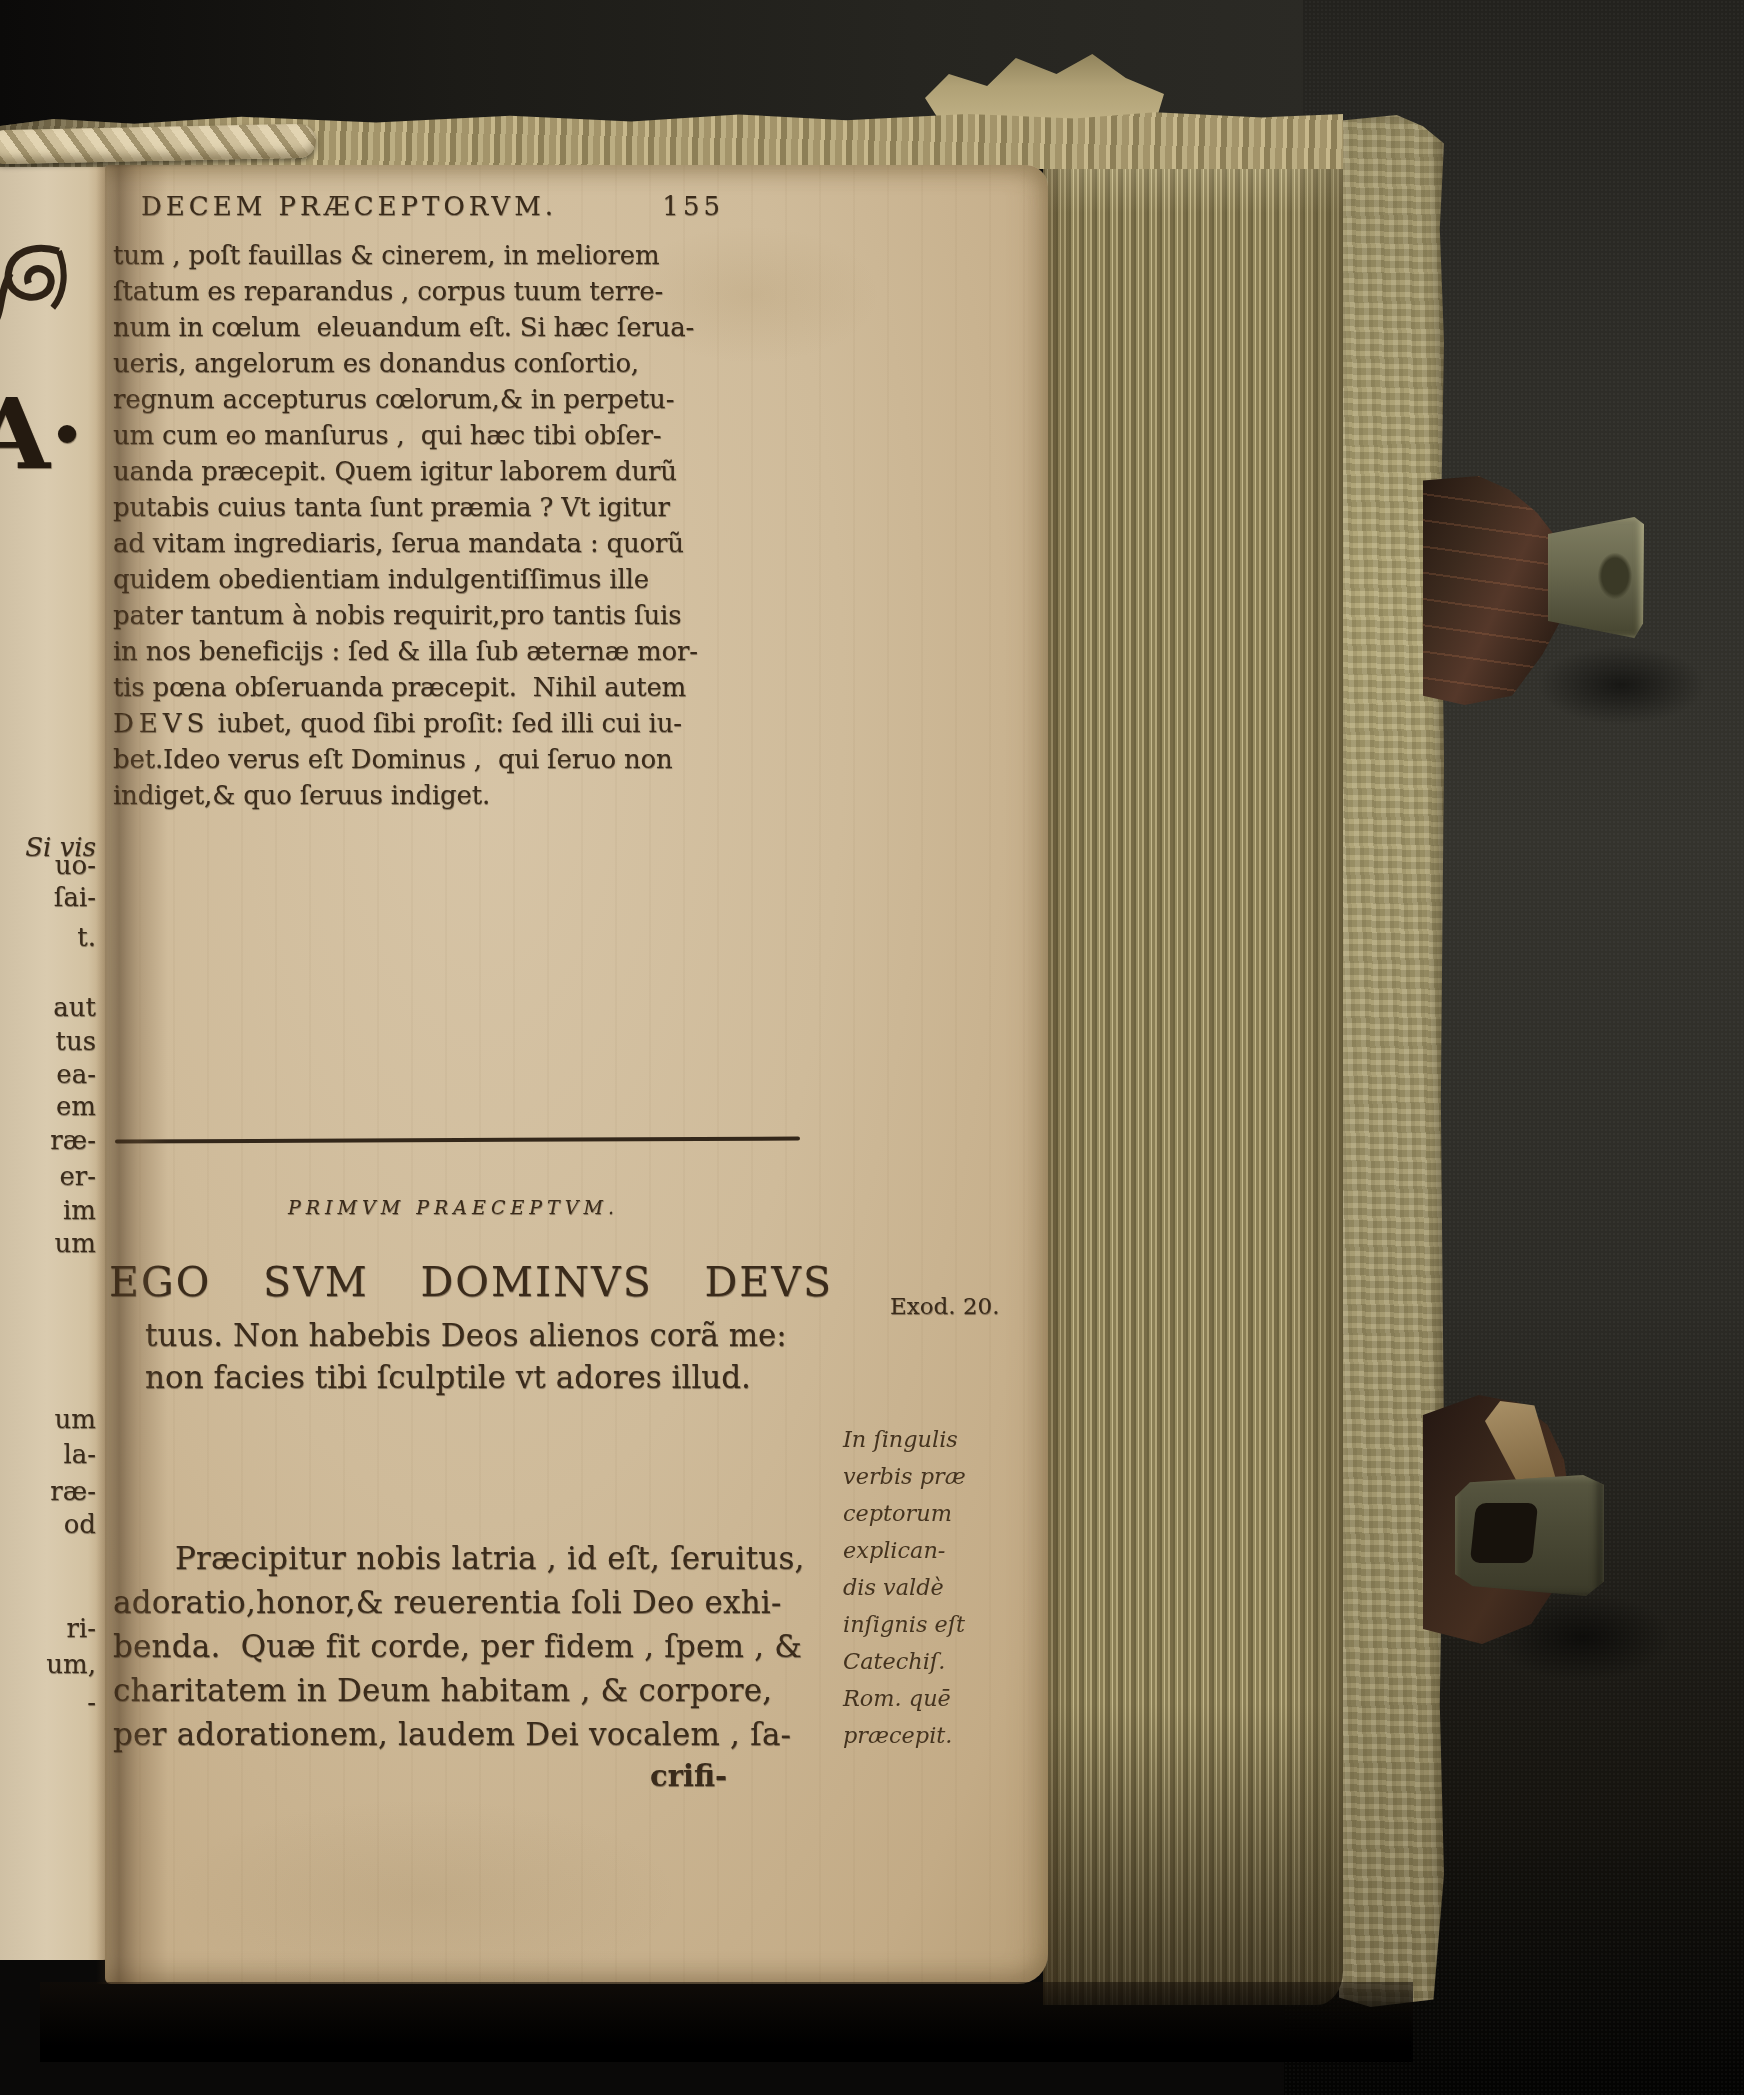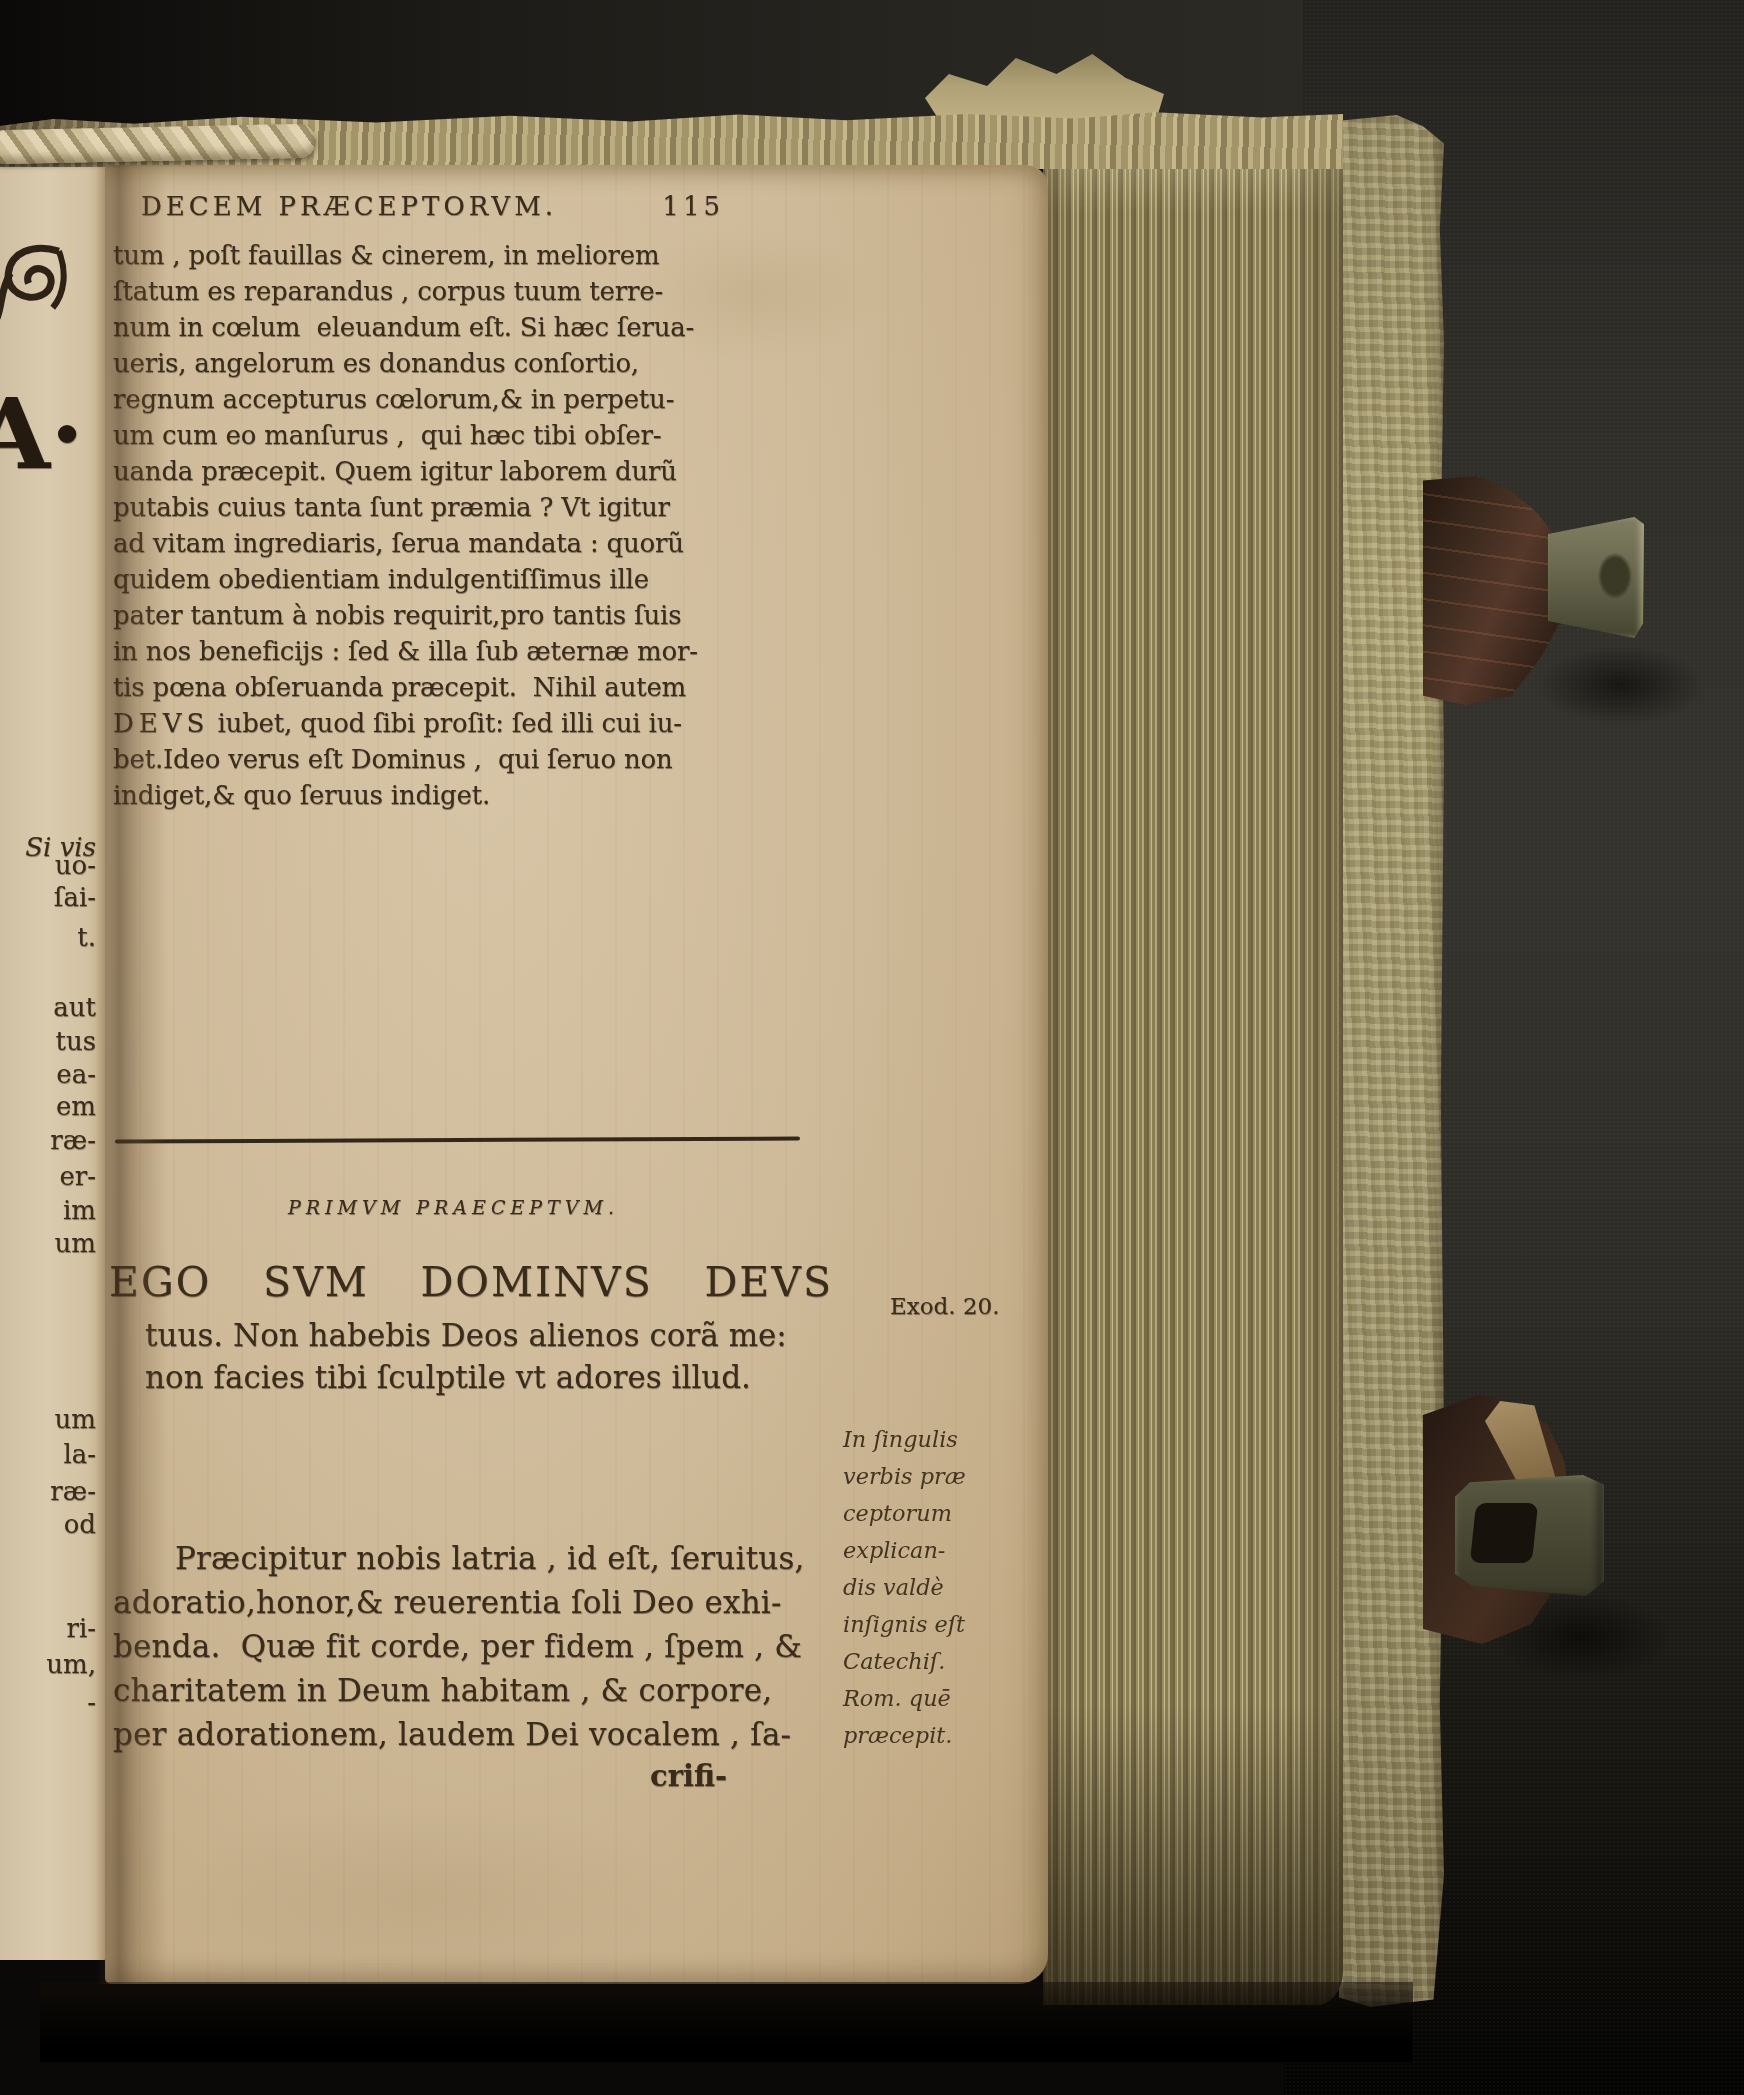--- a/index.html
+++ b/index.html
@@ -166,21 +166,21 @@
     <div class="abs frag ink" style="top:1482px">um,</div>
     <div class="abs frag ink" style="top:1520px">-</div>
   </div>
 
   <div class="abs main-page">
     <div class="abs stain" style="left:517px;top:60px;width:259px;height:139px;background:radial-gradient(rgba(140,110,60,0.12),rgba(0,0,0,0) 70%);"></div>
     <div class="abs stain" style="left:60px;top:1632px;width:517px;height:199px;background:radial-gradient(rgba(120,95,55,0.10),rgba(0,0,0,0) 70%);"></div>
 
     <div class="abs header-row ink">
       <span>DECEM PRÆCEPTORVM.</span>
-      <span>115</span>
+      <span>155</span>
     </div>
 
     <div class="abs par1 ink">
       <div class="pline">tum , poſt fauillas &amp; cinerem, in meliorem</div>
       <div class="pline">ſtatum es reparandus , corpus tuum terre-</div>
       <div class="pline">num in cœlum  eleuandum eſt. Si hæc ſerua-</div>
       <div class="pline">ueris, angelorum es donandus conſortio,</div>
       <div class="pline">regnum accepturus cœlorum,&amp; in perpetu-</div>
       <div class="pline">um cum eo manſurus ,  qui hæc tibi obſer-</div>
       <div class="pline">uanda præcepit. Quem igitur laborem durũ</div>

